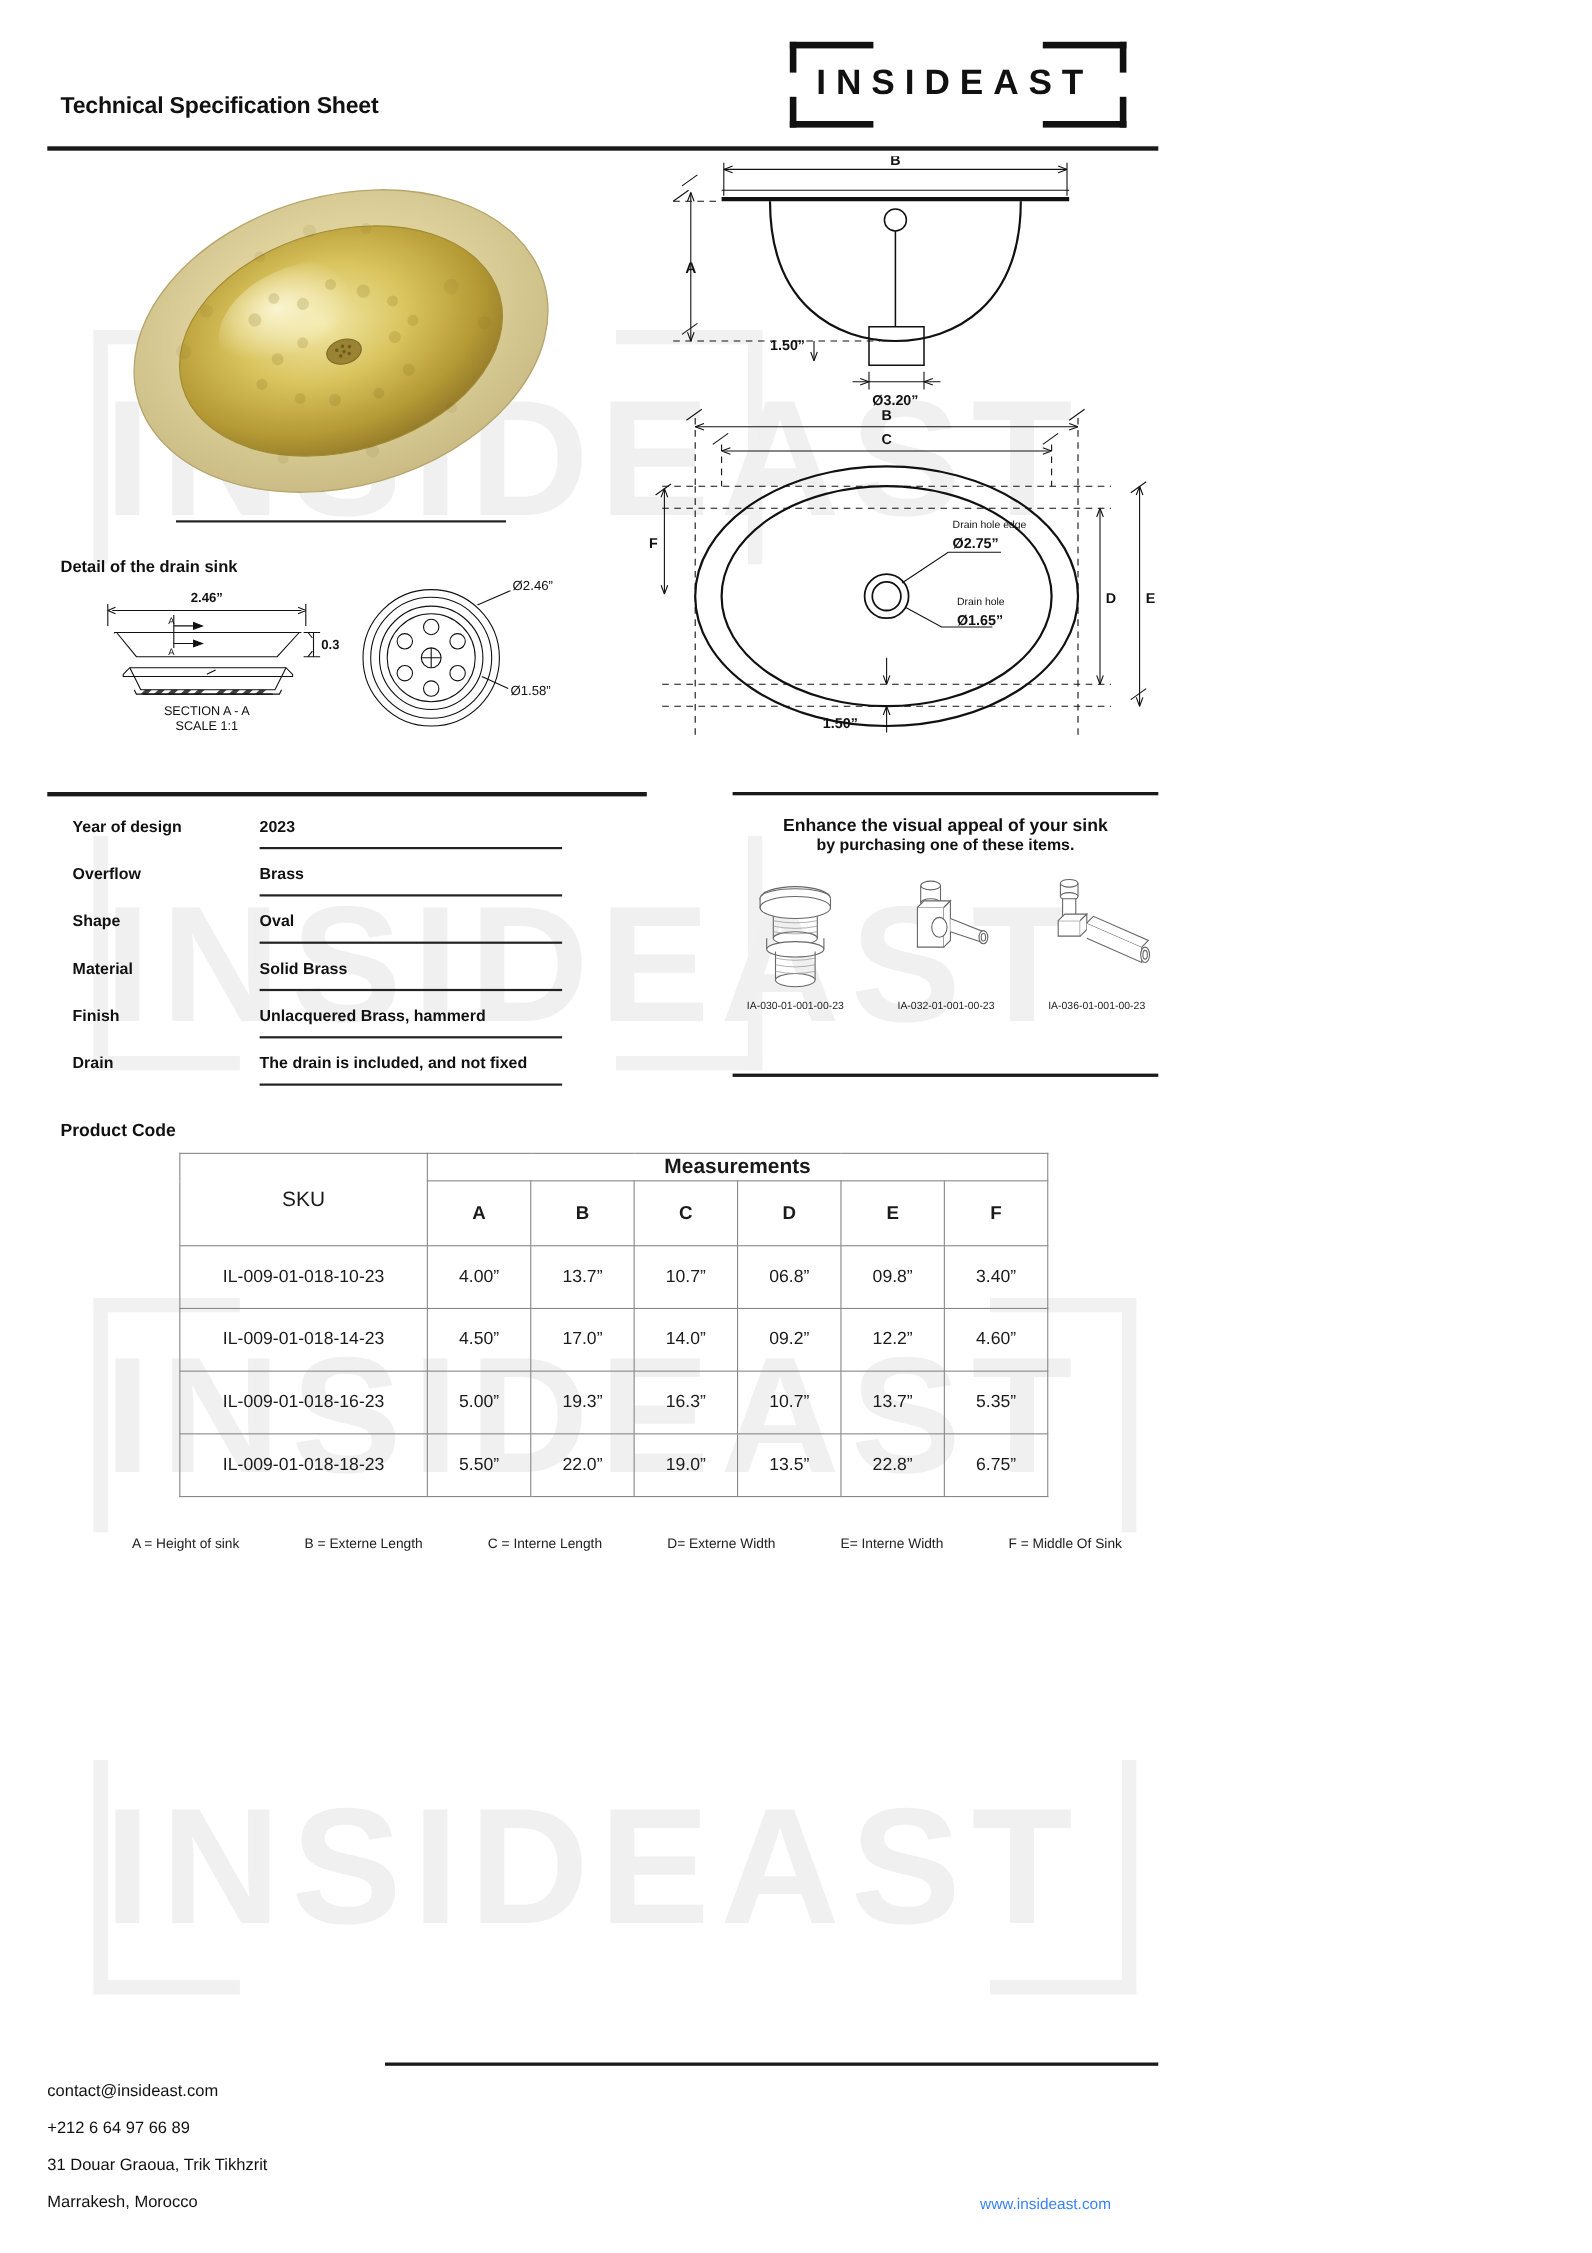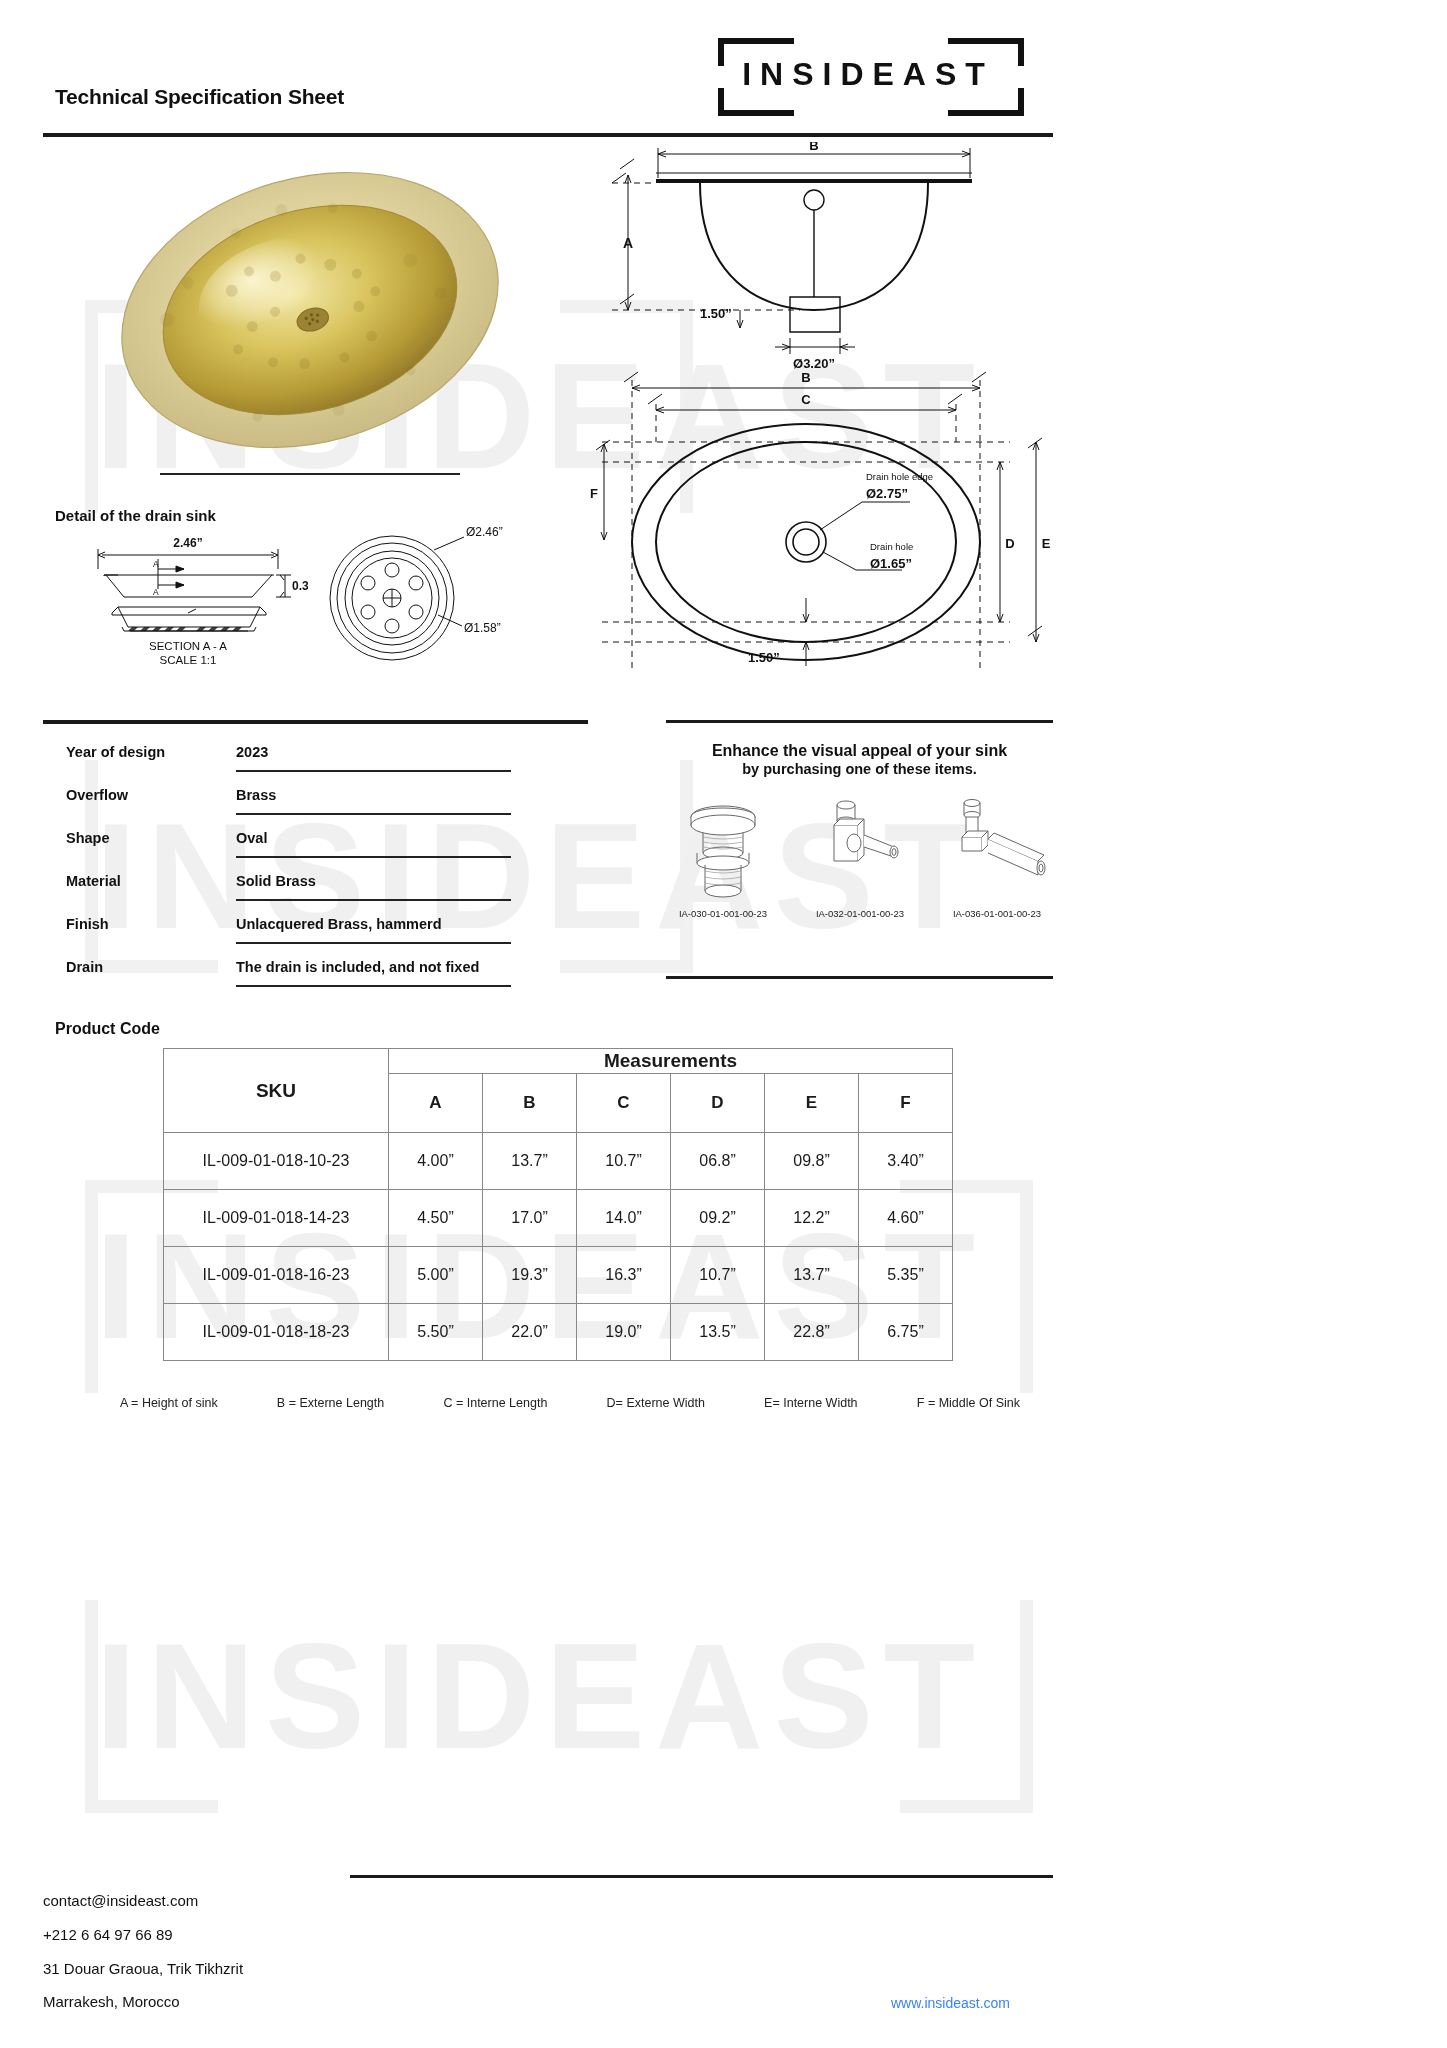--- a/index.html
+++ b/index.html
@@ -41,21 +41,21 @@
   .acc-t1{position:absolute;left:666px;top:742px;width:387px;text-align:center;font-size:16px;font-weight:bold;}
   .acc-t2{position:absolute;left:666px;top:761px;width:387px;text-align:center;font-size:14.5px;font-weight:bold;}
   .acc{position:absolute;left:660px;top:795px;width:400px;display:flex;justify-content:space-between;}
   .acc .item{width:126px;text-align:center;}
   .acc .cap{font-size:9.5px;color:#222;margin-top:4px;}
   
   .pc-title{position:absolute;left:55px;top:1020px;font-size:16px;font-weight:bold;}
   table.codes{position:absolute;left:163px;top:1048px;border-collapse:collapse;width:790px;
     font-size:15px;}
   table.codes th,table.codes td{border:1px solid #888;text-align:center;color:#1a1a1a;}
-  table.codes th.sku{width:222px;font-size:19px;font-weight:bold;margin-top:37px;}
+  table.codes th.sku{width:222px;font-size:19px;font-weight:normal;margin-top:37px;}
   table.codes th.meas{font-size:19px;font-weight:bold;margin-left:12px;}
   table.codes th.sub{font-size:17px;font-weight:bold;height:56px;}
   table.codes td{height:54px;font-size:16px;}
   table.codes td.skucell{font-size:16px;}
   .legend{position:absolute;left:120px;top:1396px;width:900px;display:flex;
     justify-content:space-between;font-size:12.5px;color:#222;}
   
   .foot{position:absolute;left:43px;top:1890px;font-size:15px;line-height:1.45;color:#111;}
   .foot div{margin-bottom:12px;}
   .foot .addr{margin-bottom:0;}

